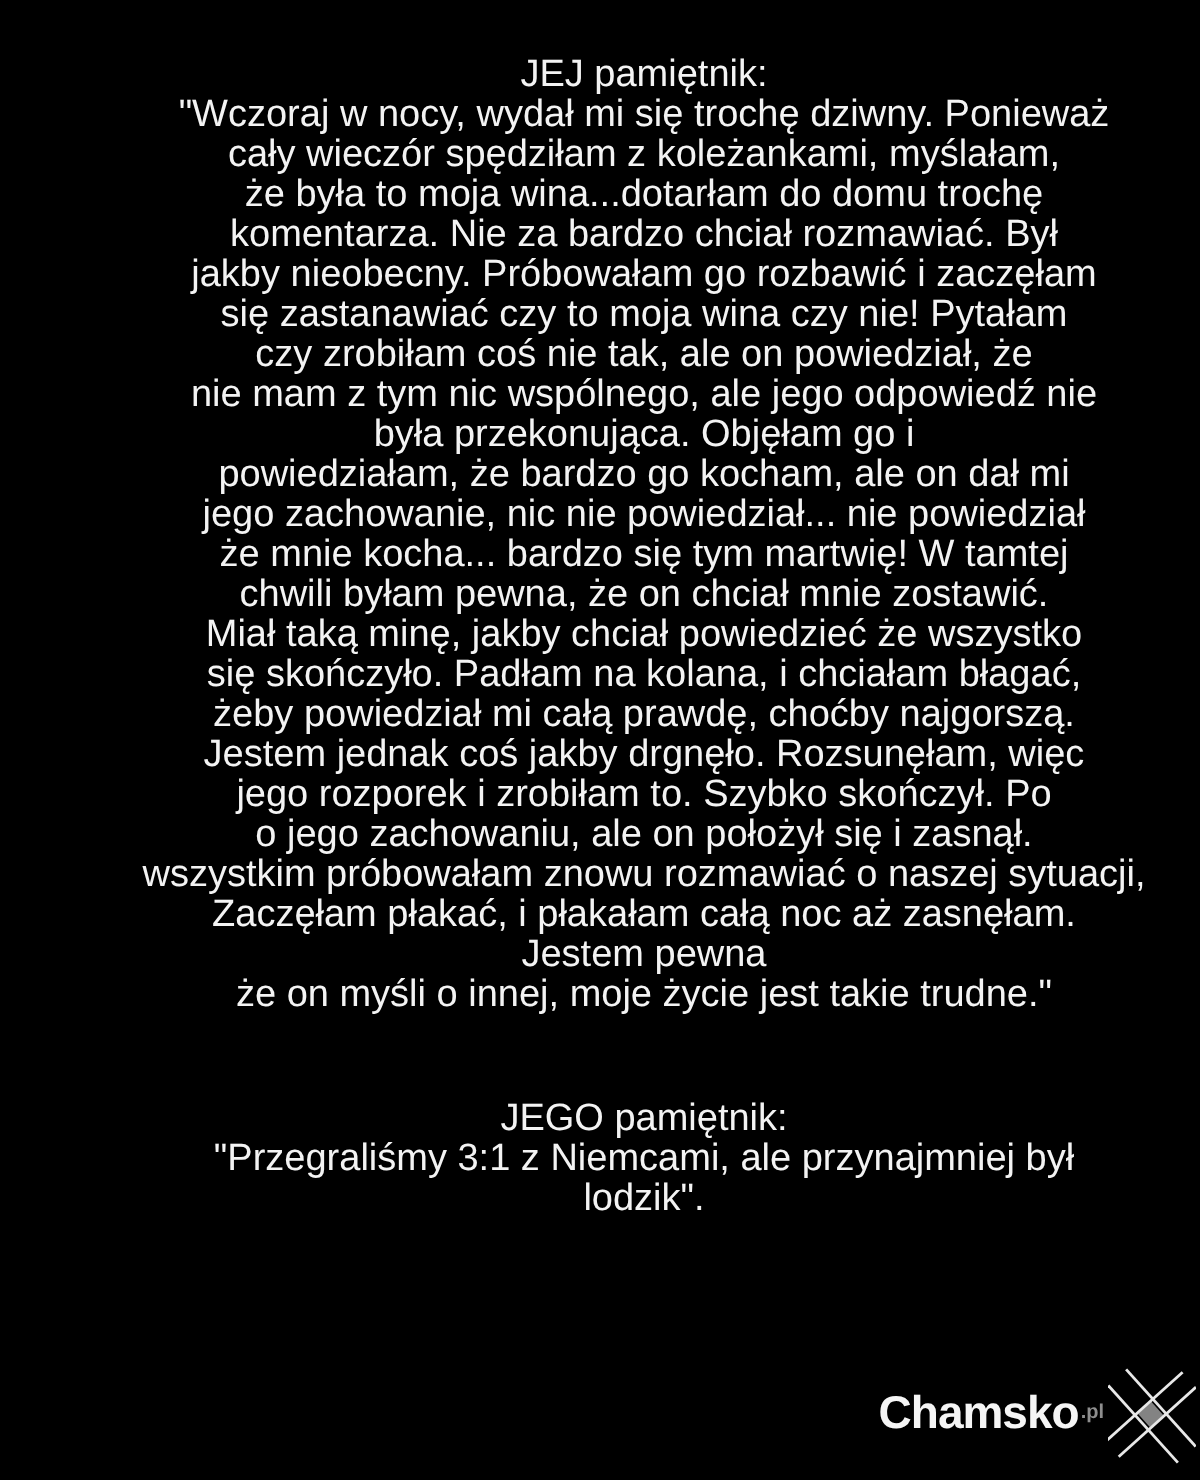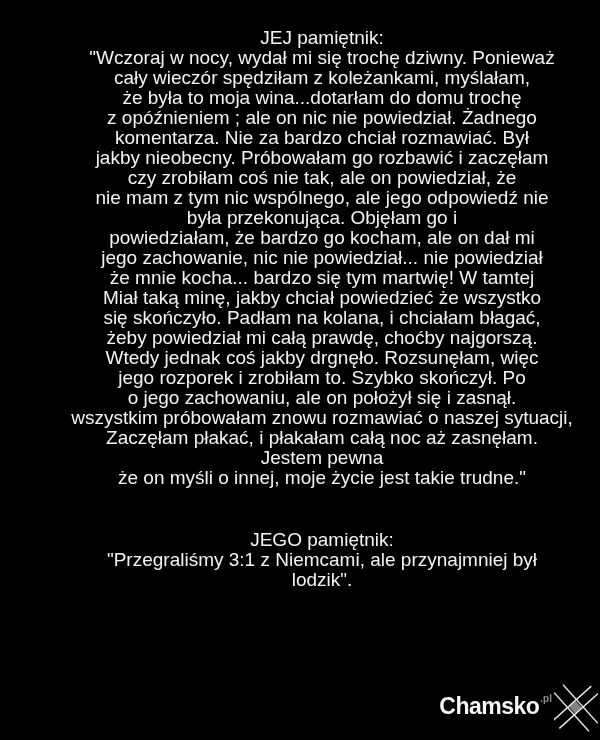--- a/index.html
+++ b/index.html
@@ -23,21 +23,21 @@
     line-height: 20px;
     font-weight: 400;
   }
   .line { white-space: nowrap; padding-left: 44px; }
   .section-gap { height: 42px; }
   .logo {
     position: absolute;
     right: 48px;
     bottom: 20px;
     display: flex;
-    align-items: flex-start;
+    align-items: center;
     color: #ffffff;
   }
   .logo-name {
     font-weight: 700;
     font-size: 23px;
     letter-spacing: -0.5px;
     color: #f5f5f5;
   }
   .logo-tld {
     font-weight: 700;
@@ -56,33 +56,34 @@
 </head>
 <body>
 
 <div class="page">
 
   <div class="text-block">
     <div class="line">JEJ pamiętnik:</div>
     <div class="line">"Wczoraj w nocy, wydał mi się trochę dziwny. Ponieważ</div>
     <div class="line">cały wieczór spędziłam z koleżankami, myślałam,</div>
     <div class="line">że była to moja wina...dotarłam do domu trochę</div>
-    <div class="line">z opóźnieniem ; ale on nic nie powiedział. Żadnego</div>
     <div class="line">komentarza. Nie za bardzo chciał rozmawiać. Był</div>
     <div class="line">jakby nieobecny. Próbowałam go rozbawić i zaczęłam</div>
+    <div class="line">się zastanawiać czy to moja wina czy nie! Pytałam</div>
     <div class="line">czy zrobiłam coś nie tak, ale on powiedział, że</div>
     <div class="line">nie mam z tym nic wspólnego, ale jego odpowiedź nie</div>
     <div class="line">była przekonująca. Objęłam go i</div>
     <div class="line">powiedziałam, że bardzo go kocham, ale on dał mi</div>
     <div class="line">jego zachowanie, nic nie powiedział... nie powiedział</div>
     <div class="line">że mnie kocha... bardzo się tym martwię! W tamtej</div>
+    <div class="line">chwili byłam pewna, że on chciał mnie zostawić.</div>
     <div class="line">Miał taką minę, jakby chciał powiedzieć że wszystko</div>
     <div class="line">się skończyło. Padłam na kolana, i chciałam błagać,</div>
     <div class="line">żeby powiedział mi całą prawdę, choćby najgorszą.</div>
-    <div class="line">Wtedy jednak coś jakby drgnęło. Rozsunęłam, więc</div>
+    <div class="line">Jestem jednak coś jakby drgnęło. Rozsunęłam, więc</div>
     <div class="line">jego rozporek i zrobiłam to. Szybko skończył. Po</div>
     <div class="line">o jego zachowaniu, ale on położył się i zasnął.</div>
     <div class="line">wszystkim próbowałam znowu rozmawiać o naszej sytuacji,</div>
     <div class="line">Zaczęłam płakać, i płakałam całą noc aż zasnęłam.</div>
     <div class="line">Jestem pewna</div>
     <div class="line">że on myśli o innej, moje życie jest takie trudne."</div>
 
     <div class="section-gap"></div>
 
     <div class="line">JEGO pamiętnik:</div>

